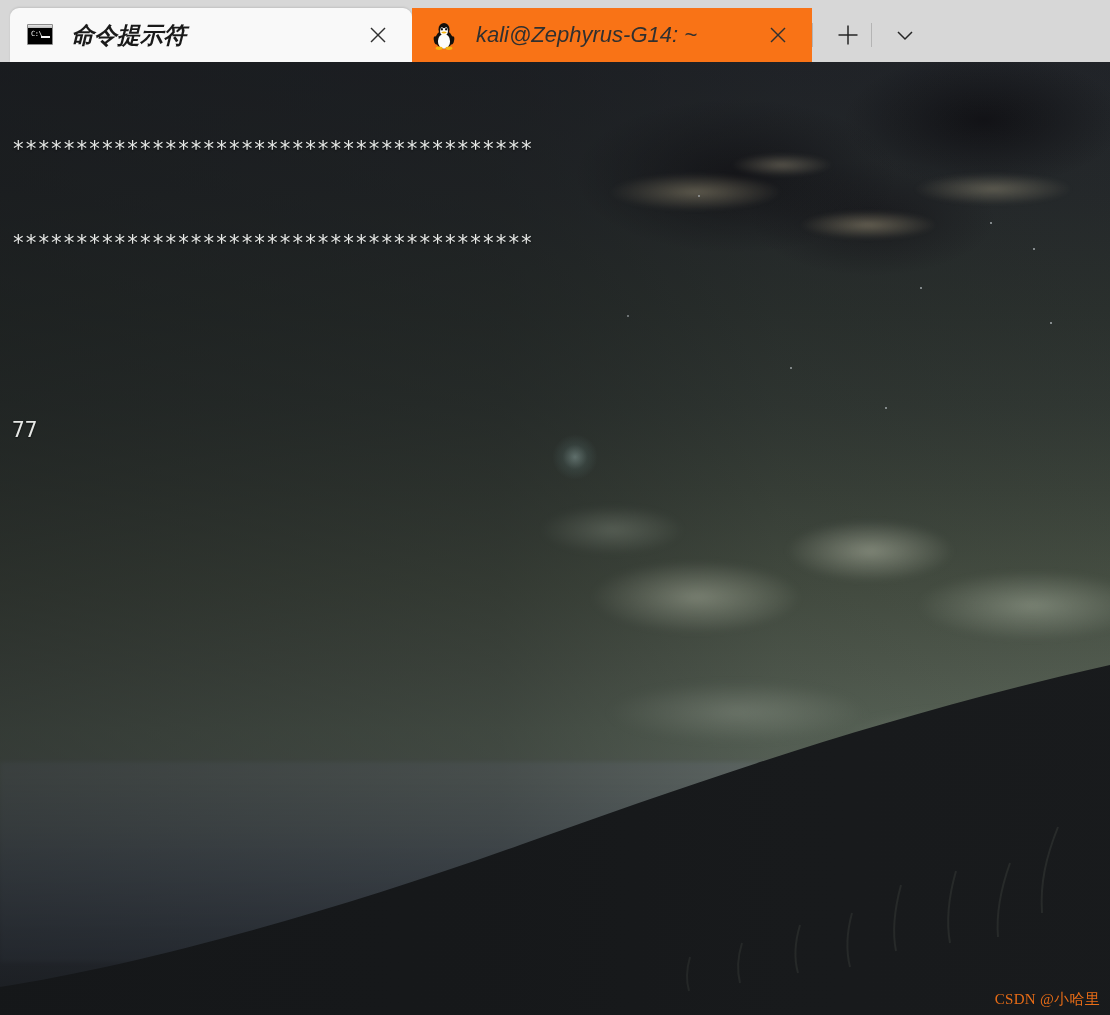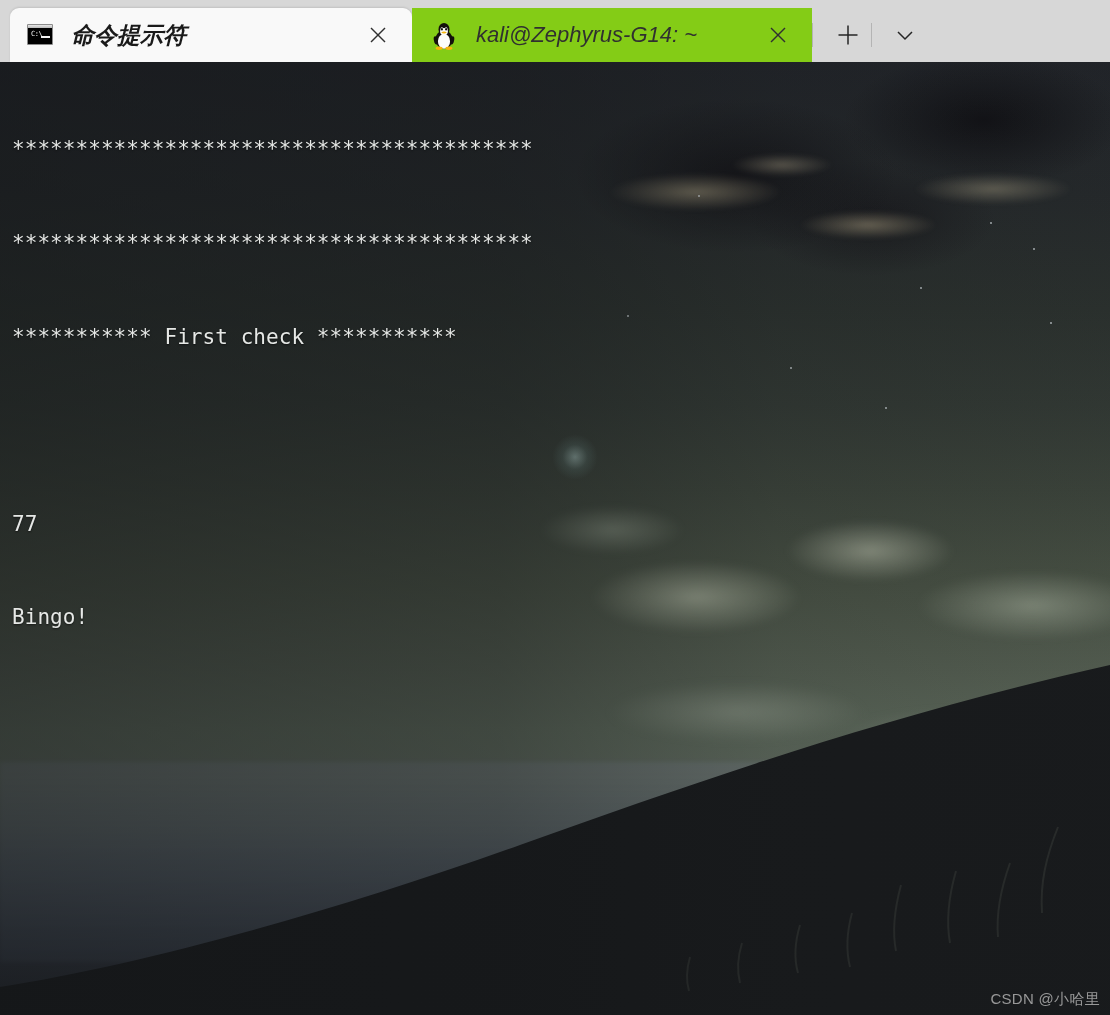--- a/index.html
+++ b/index.html
@@ -46,21 +46,21 @@
   .tab-active {
     width: 402px;
     margin-left: 10px;
     background: #f9f9f9;
     border-radius: 9px 9px 0 0;
     box-shadow: 0 -1px 2px rgba(0,0,0,0.10);
   }
 
   .tab-inactive {
     width: 400px;
-    background: #84cc16;
+    background: #f97316;
     border-radius: 0;
   }
 
   .tab-icon {
     width: 26px;
     height: 22px;
     margin-left: 17px;
     flex: 0 0 auto;
   }
 
@@ -289,23 +289,23 @@
     letter-spacing: 0.06px;
     white-space: pre;
     text-shadow: 0 1px 2px rgba(0,0,0,0.55);
   }
   .term-line { height: 31.2px; }
 
   .watermark {
     position: absolute;
     right: 10px;
     bottom: 6px;
-    font-family: Liberation Sans, sans-serif;
+    font-family: Liberation Serif, serif;
     font-size: 15px;
-    color: #a3a3a3;
+    color: #f97316;
     opacity: 0.92;
     letter-spacing: 0.3px;
   }
 </style>
 </head>
 <body>
 
 <div id="app">
 
   <div class="tabbar">
@@ -405,24 +405,22 @@
           <path d="M690,362 C686,376 686,386 689,396"></path>
         </g>
       </svg>
 
       <div class="wp-scrim"></div>
     </div>
 
     <div class="term-text">
       <div class="term-line">*****************************************</div>
       <div class="term-line">*****************************************</div>
-      <div class="term-line">*********** First check ***********</div>
       <div class="term-line"></div>
       <div class="term-line">77</div>
-      <div class="term-line">Bingo!</div>
       <div class="term-line"></div>
       <div class="term-line"></div>
       
       
       
       
       
       
       
       

